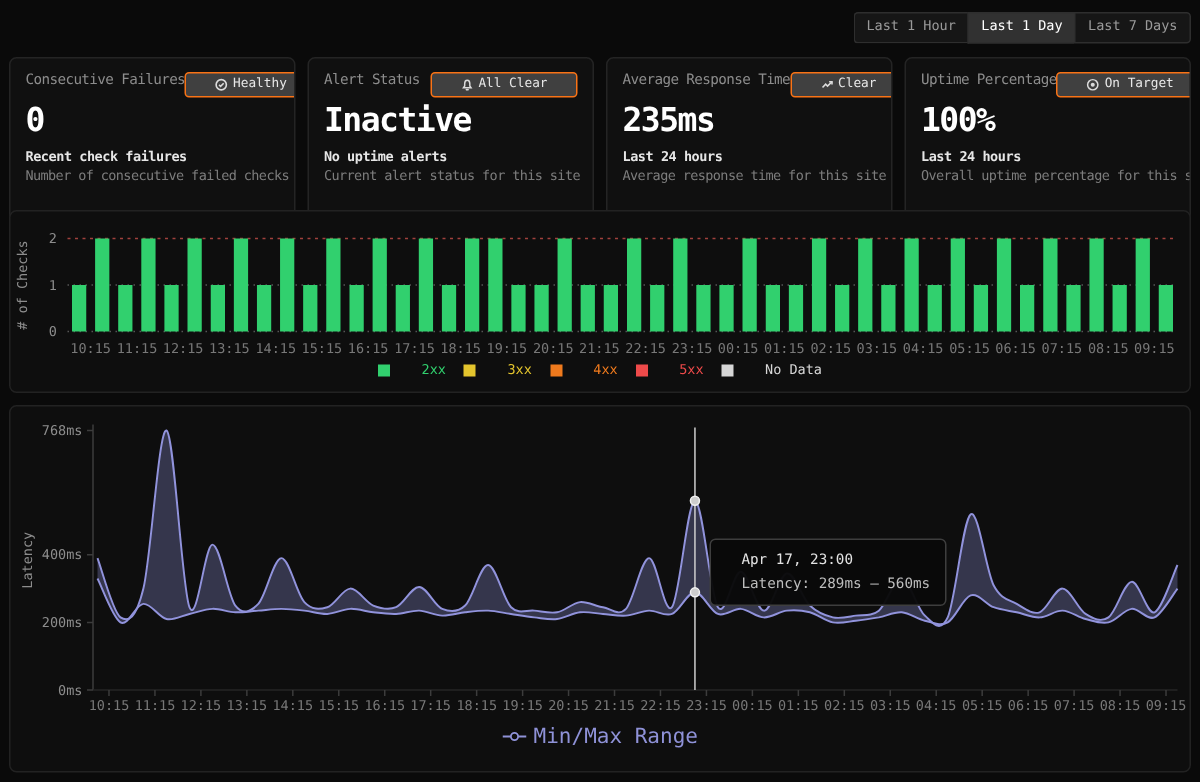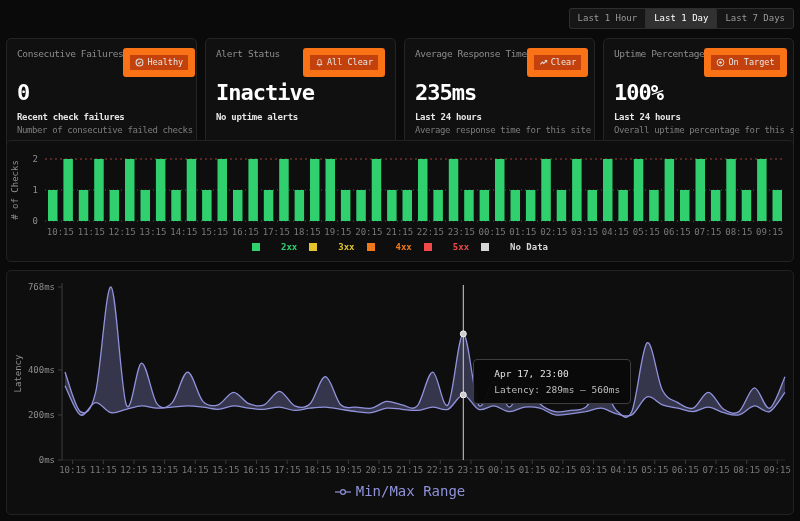--- a/index.html
+++ b/index.html
@@ -14,38 +14,38 @@
   .tr-btn:first-child { border-radius:3px 0 0 3px; }
   .tr-btn:last-child  { border-right-width:1px; border-radius:0 3px 3px 0; }
   .tr-btn.active { background:#313131; color:#ffffff; }
 
   
   .stats { position:absolute; top:38px; left:6px; right:6px; display:flex; gap:8px; }
   .card { flex:1; height:112px; background:#101010; border:1px solid #242424; border-radius:5px;
     padding:9px 10px 8px; overflow:hidden; }
   .card-head { display:flex; justify-content:space-between; align-items:flex-start; }
   .card-title { font-size:9.5px; color:#8d8d8d; white-space:nowrap; letter-spacing:-0.4px; }
-  .badge { display:flex; align-items:center; gap:3px; border:7px solid #f97316; background:#c2410c;
-    color:#e8e8e8; font-size:8.5px; line-height:1; padding:3px 5px; border-radius:3px; white-space:nowrap; }
+  .badge { display:flex; align-items:center; gap:3px; border:1px solid #f97316; background:#404040;
+    color:#e8e8e8; font-size:8.5px; line-height:1; padding:3px 19px; border-radius:3px; white-space:nowrap; }
   .badge svg { display:block; }
   .card-value { font-size:22px; font-weight:bold; color:#ffffff; margin-top:3px; letter-spacing:-1px; }
   .card-sub { font-size:9px; font-weight:bold; color:#e6e6e6; margin-top:7px; white-space:nowrap; letter-spacing:-0.3px; }
   .card-desc { font-size:9px; color:#7d7d7d; margin-top:3px; white-space:nowrap; letter-spacing:-0.4px; }
 
   
   .panel { position:absolute; left:6px; right:6px; background:#0e0e0e; border:1px solid #222222;
     border-radius:5px; }
   #bar-panel { top:140px; height:122px; }
   #lat-panel { top:270px; height:245px; }
   #bar-svg { display:block; margin-top:4px; }
   #lat-svg { display:block; margin-top:4px; }
 
   .legend { display:flex; justify-content:center; align-items:center; gap:12px; font-size:9px;
     margin-top:1px; }
-  .legend .item { display:flex; align-items:center; gap:21px;font-weight:bold; }
+  .legend .item { display:flex; align-items:center; gap:21px; }
   .legend .sw { width:8px; height:8px; display:inline-block; }
 
   .mm-legend { display:flex; justify-content:center; align-items:center; gap:5px;
     color:#8f92d8; font-size:14px; margin-top:2px; }
 
   .tooltip { position:absolute; background:rgba(9,9,9,0.97); border:1px solid #3e3e3e;
     border-radius:4px; padding:8px 10px; z-index:5; white-space:nowrap; }
   .tooltip .l1 { font-size:9.5px; color:#e3e3e3; }
   .tooltip .l2 { font-size:9.5px; color:#bdbdbd; margin-top:5px;text-align:center; }
 </style>
@@ -86,20 +86,21 @@
           <svg width="9" height="9" viewBox="0 0 10 10" fill="none" stroke="#dcdcdc" stroke-width="1.1">
             <path d="M5 1.6 C3.6 1.6 3.1 2.7 3.1 4.2 L3.1 5.9 L2.2 7.2 L7.8 7.2 L6.9 5.9 L6.9 4.2 C6.9 2.7 6.4 1.6 5 1.6 Z"></path>
             <path d="M4.1 8.2 A1 1 0 0 0 5.9 8.2"></path>
           </svg>
         </span>
         <span>All Clear</span>
       </span>
     </div>
     <div class="card-value">Inactive</div>
     <div class="card-sub">No uptime alerts</div>
+    <div class="card-desc">Current alert status for this site</div>
   </div>
 
   <div class="card">
     <div class="card-head">
       <span class="card-title">Average Response Time</span>
       <span class="badge">
         <span>
           <svg width="9" height="9" viewBox="0 0 10 10" fill="none" stroke="#dcdcdc" stroke-width="1.2">
             <path d="M1.5 7 L3.8 4.6 L5.2 6 L8.5 2.8"></path>
               <path d="M6.4 2.8 L8.5 2.8 L8.5 4.9"></path>

